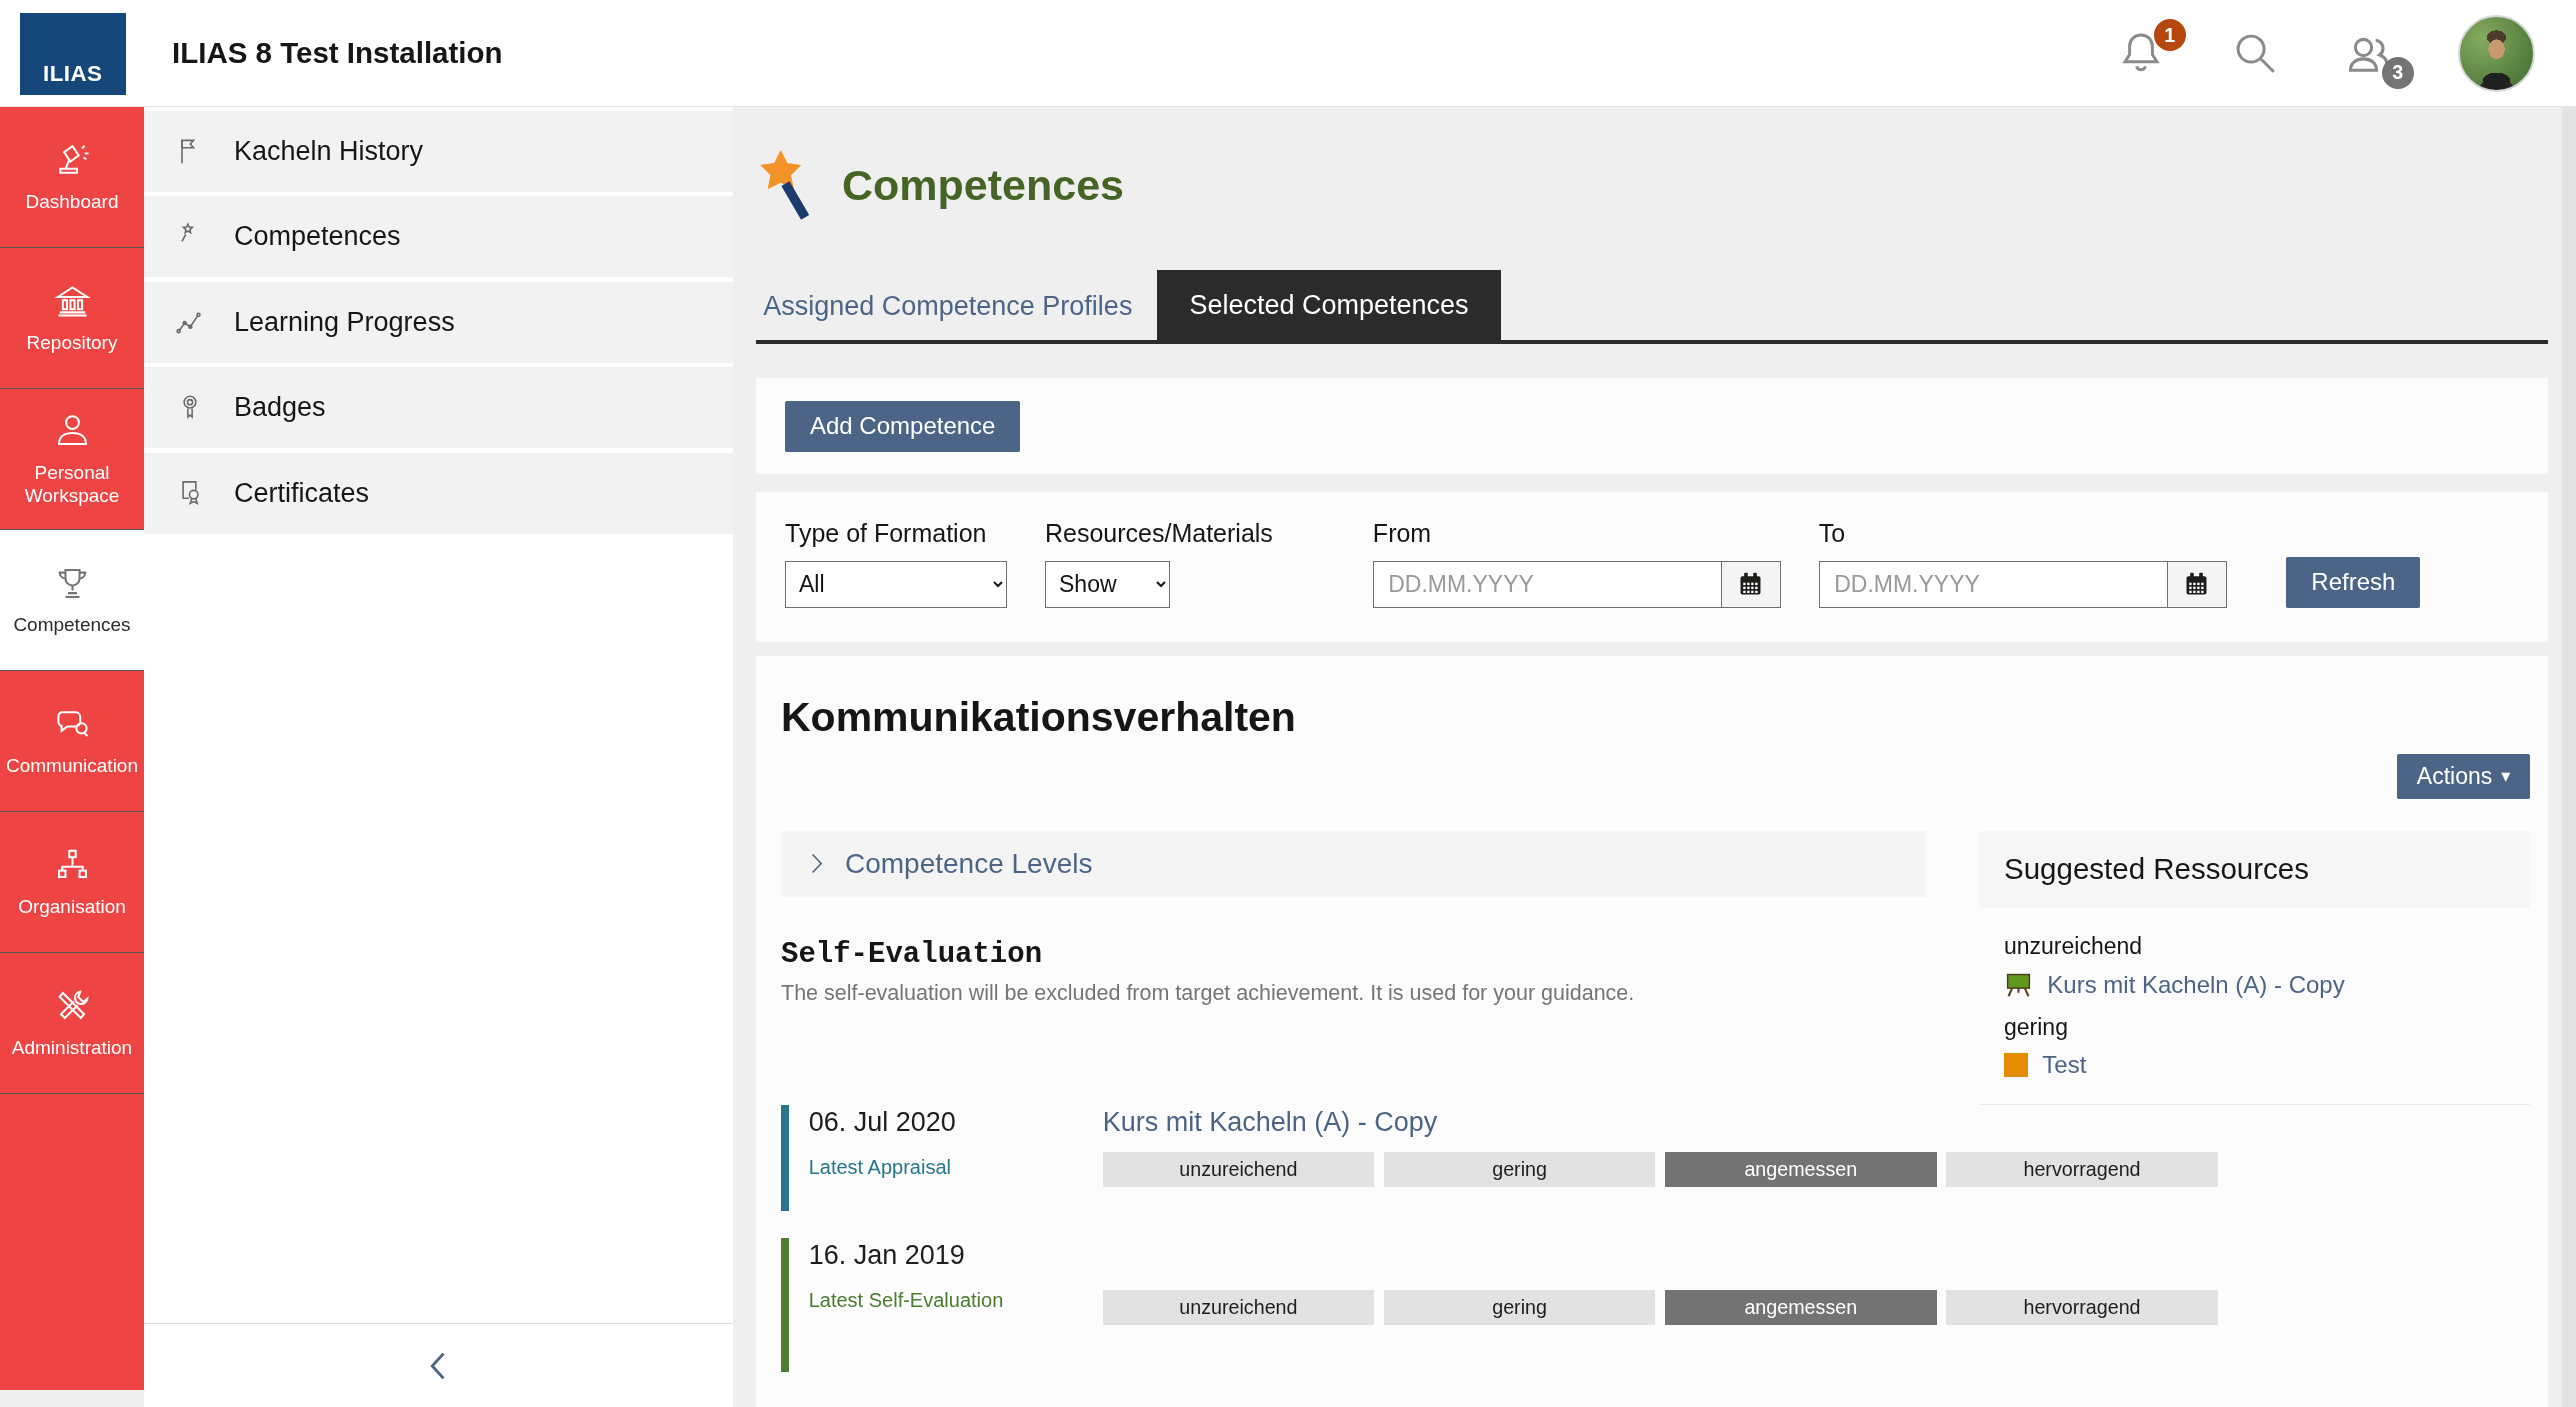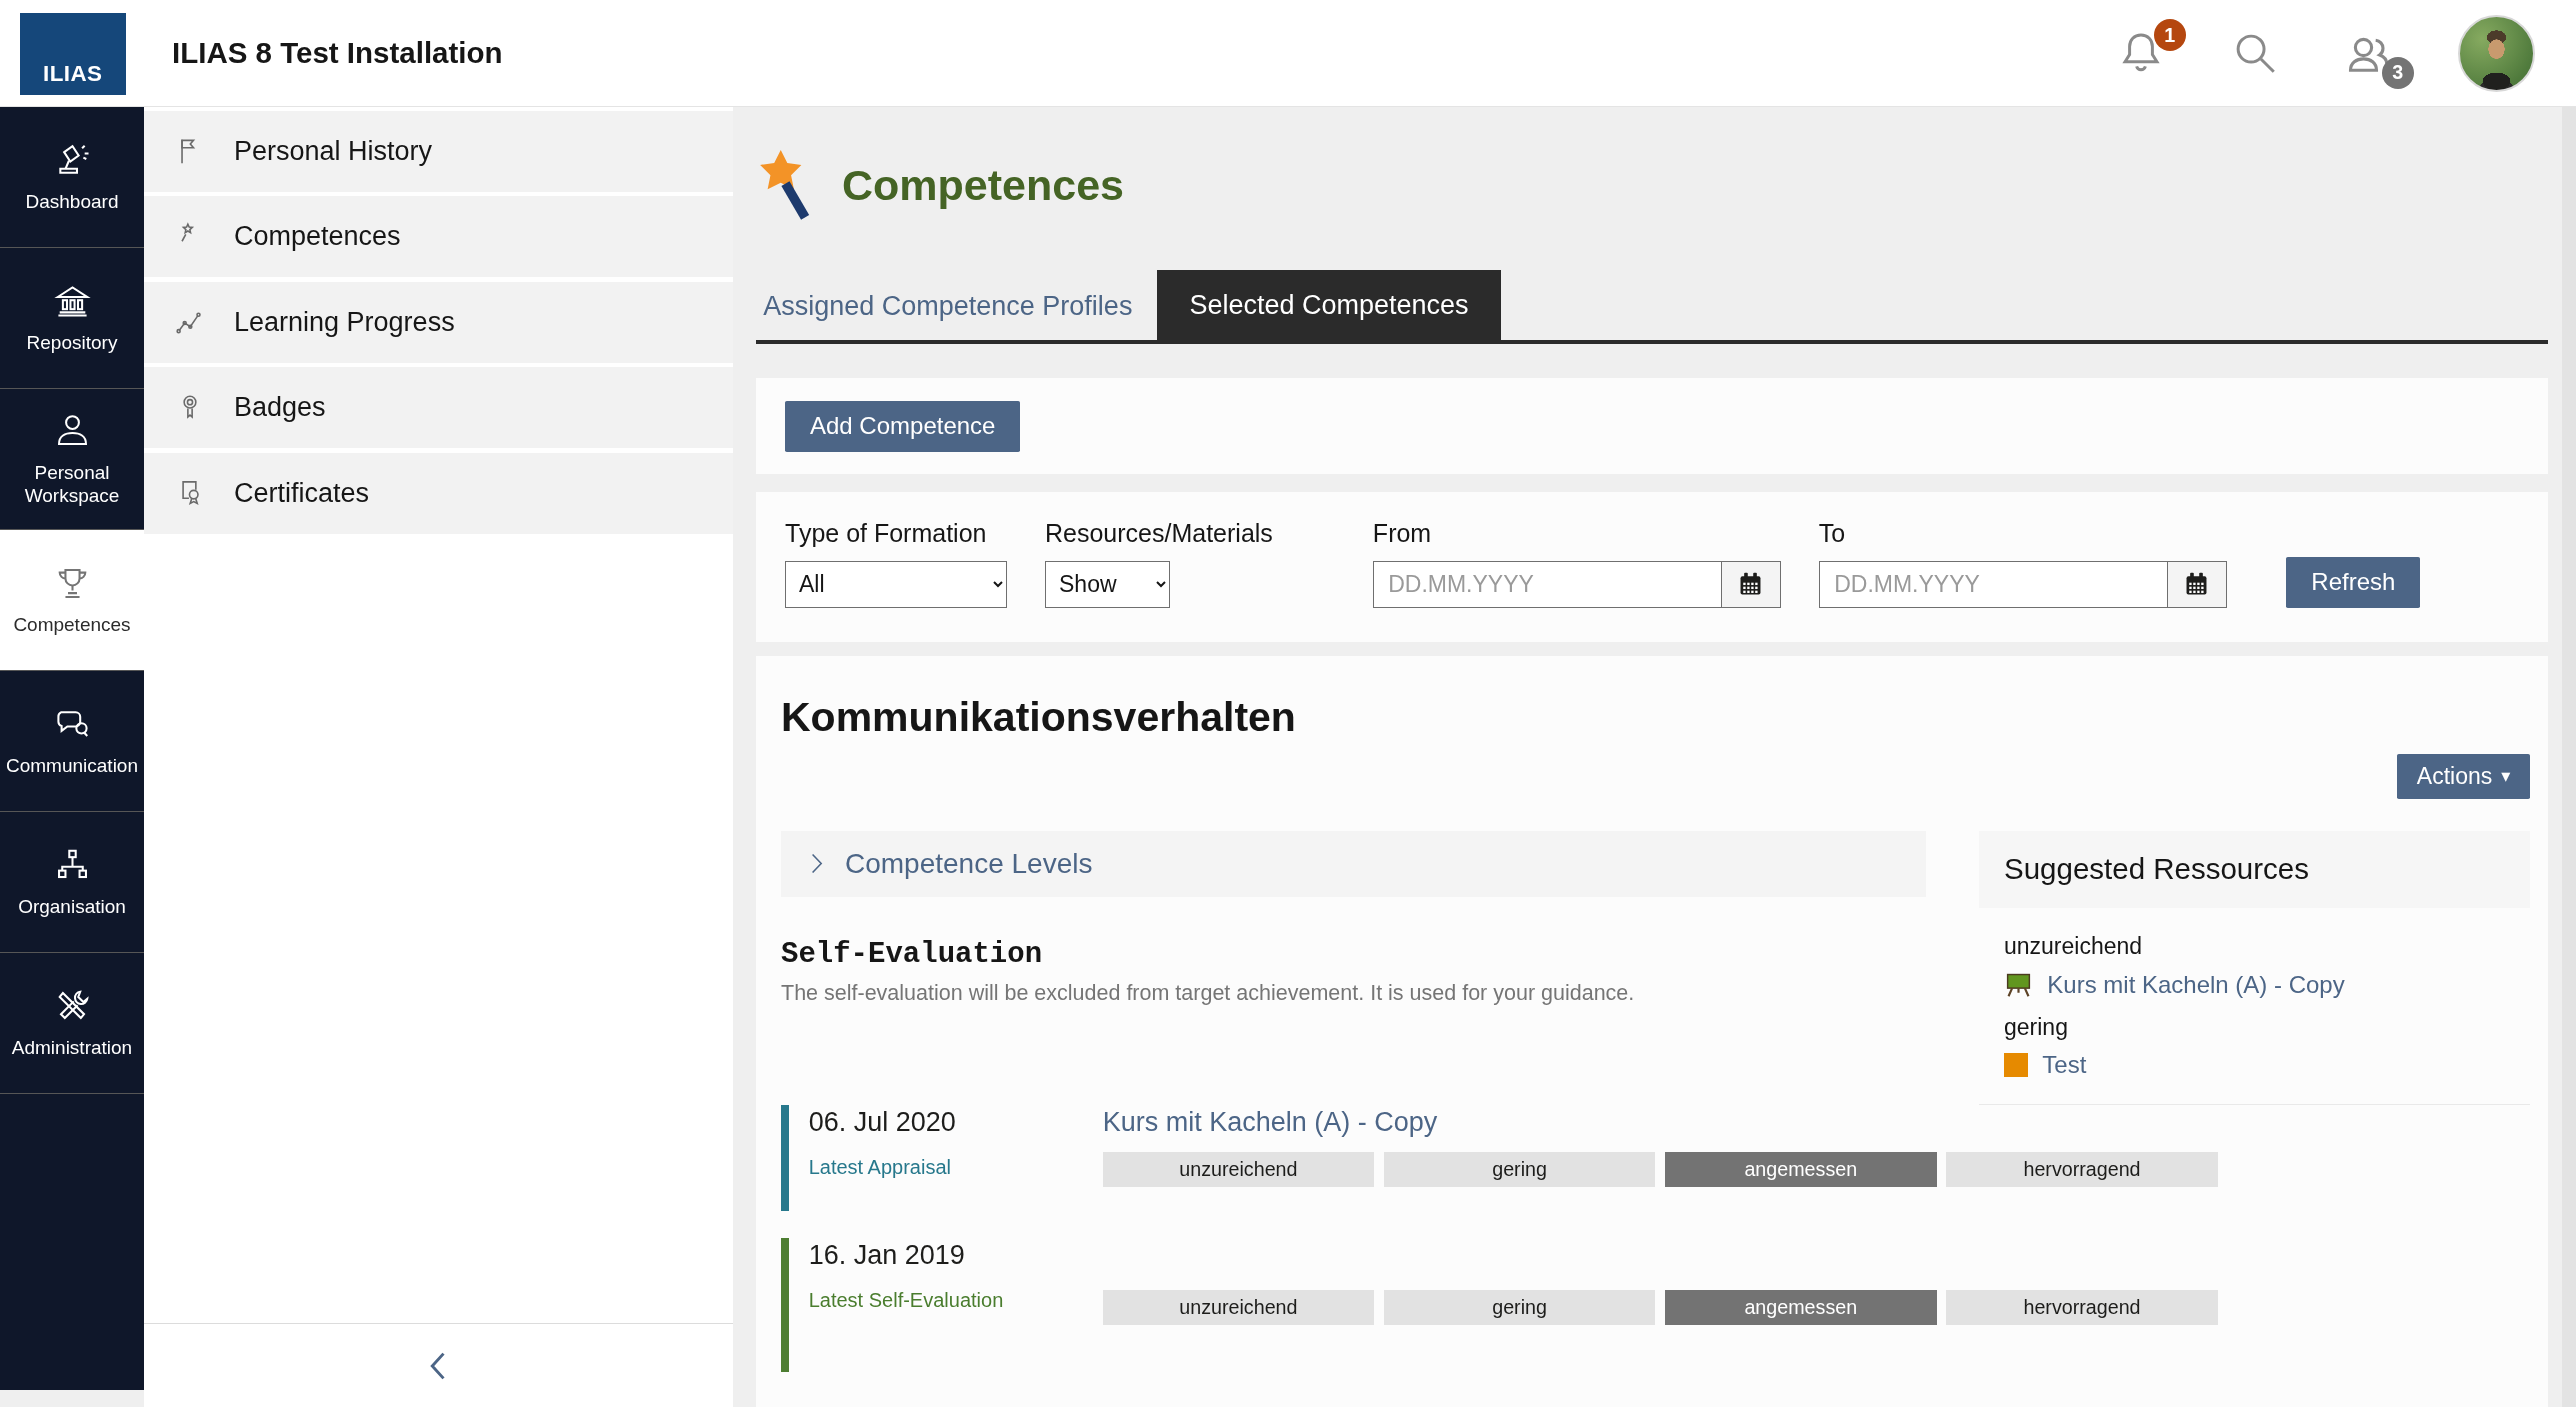--- a/index.html
+++ b/index.html
@@ -24,21 +24,21 @@
   .badge.gray { background:#747474; bottom:-10.7px; right:-19.7px; }
   .avatar { width:77px; height:77px; border-radius:50%; border:2.7px solid #d8d8d8; cursor:pointer;
     background:
       radial-gradient(ellipse 23px 14.3px at 50% 88%, #20201e 60%, transparent 61%),
       radial-gradient(ellipse 13.4px 16px at 50% 44%, #c89a6e 60%, transparent 61%),
       radial-gradient(ellipse 16px 11.6px at 50% 28%, #4c3b2a 60%, transparent 61%),
       radial-gradient(ellipse 27px 14.3px at 50% 96%, #2b2b2b 60%, transparent 61%),
       radial-gradient(circle at 30% 30%, #86aa60, #4f7a3c 75%); }
 
   
-  .rail { position:absolute; top:107px; left:0; bottom:17px; width:144px; background:#0f172a; z-index:5; }
+  .rail { position:absolute; top:107px; left:0; bottom:17px; width:144px; background:#ef4444; z-index:5; }
   .rail-item { height:141px; border-bottom:1.8px solid #565656; display:flex; flex-direction:column;
     align-items:center; justify-content:center; gap:10.7px; cursor:pointer; color:#ffffff; }
   .rail-item svg { stroke:#ffffff; fill:none; stroke-width:1.6; }
   .rail-item span { font-size:19px; text-align:center; line-height:1.2; padding:0 3.6px; }
   .rail-item.active { background:#ffffff; color:#2c2c2c; }
   .rail-item.active svg { stroke:#757575; }
 
   
   .sidebar { position:absolute; top:107px; left:144px; bottom:0; width:589px; background:#ffffff; z-index:4; }
   .sb-list { padding-top:3.6px; }
@@ -217,21 +217,21 @@
   </div>
 </nav>
 
 <aside class="sidebar">
   <div class="sb-list">
     <div class="sb-item">
       <svg width="34" height="34" viewBox="0 0 32 32">
         <path d="M8.5 27.5v-22"></path>
           <path d="M8.5 6h10.8l-3 3.5 3 3.5H8.5z"></path>
       </svg>
-      <span>Personal History</span>
+      <span>Kacheln History</span>
     </div>
     <div class="sb-item">
       <svg width="34" height="34" viewBox="0 0 32 32">
         <path d="M14 4l1.2 2.7 2.9.3-2.2 2 .6 2.9L14 10.4l-2.5 1.5.6-2.9-2.2-2 2.9-.3z"></path>
         <path d="M12 13.5 8.5 20"></path>
       </svg>
       <span>Competences</span>
     </div>
     <div class="sb-item">
       <svg width="34" height="34" viewBox="0 0 32 32">

